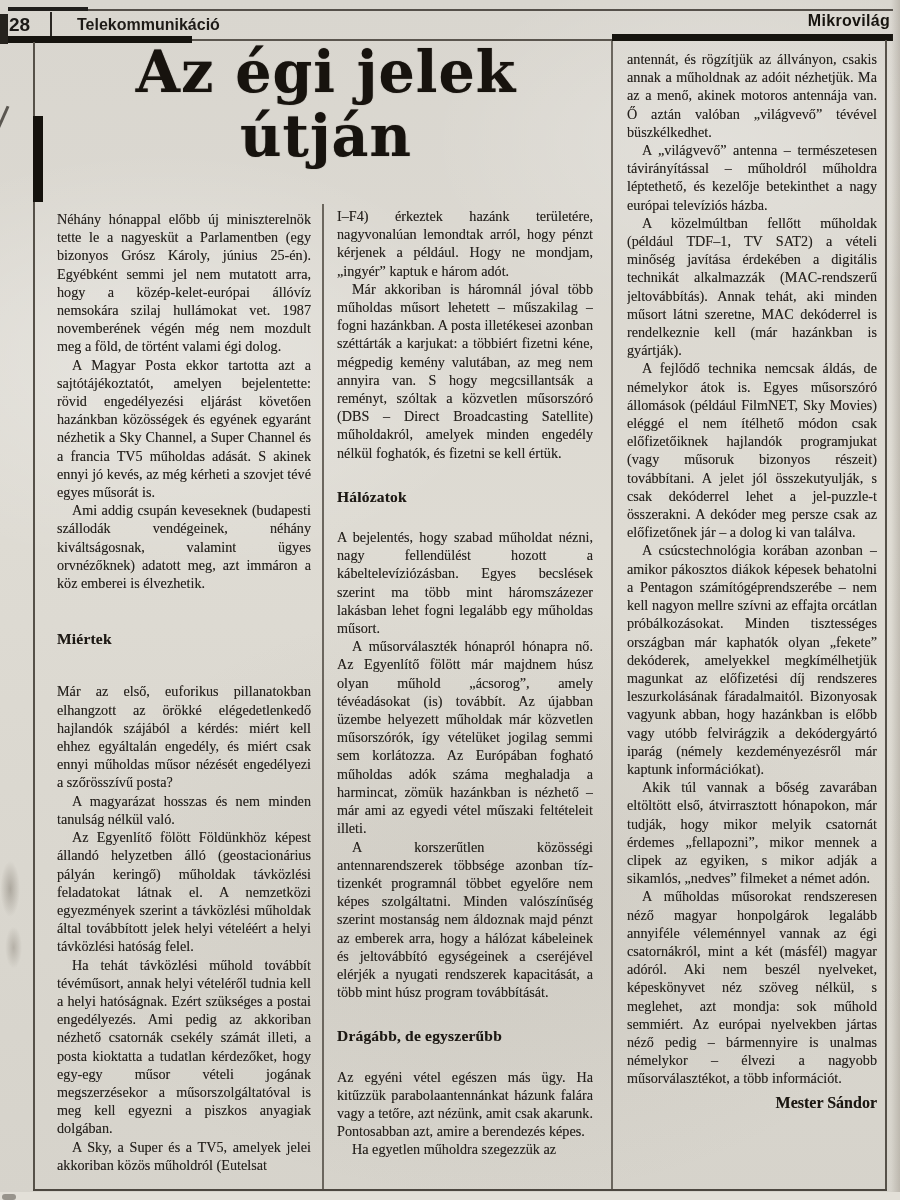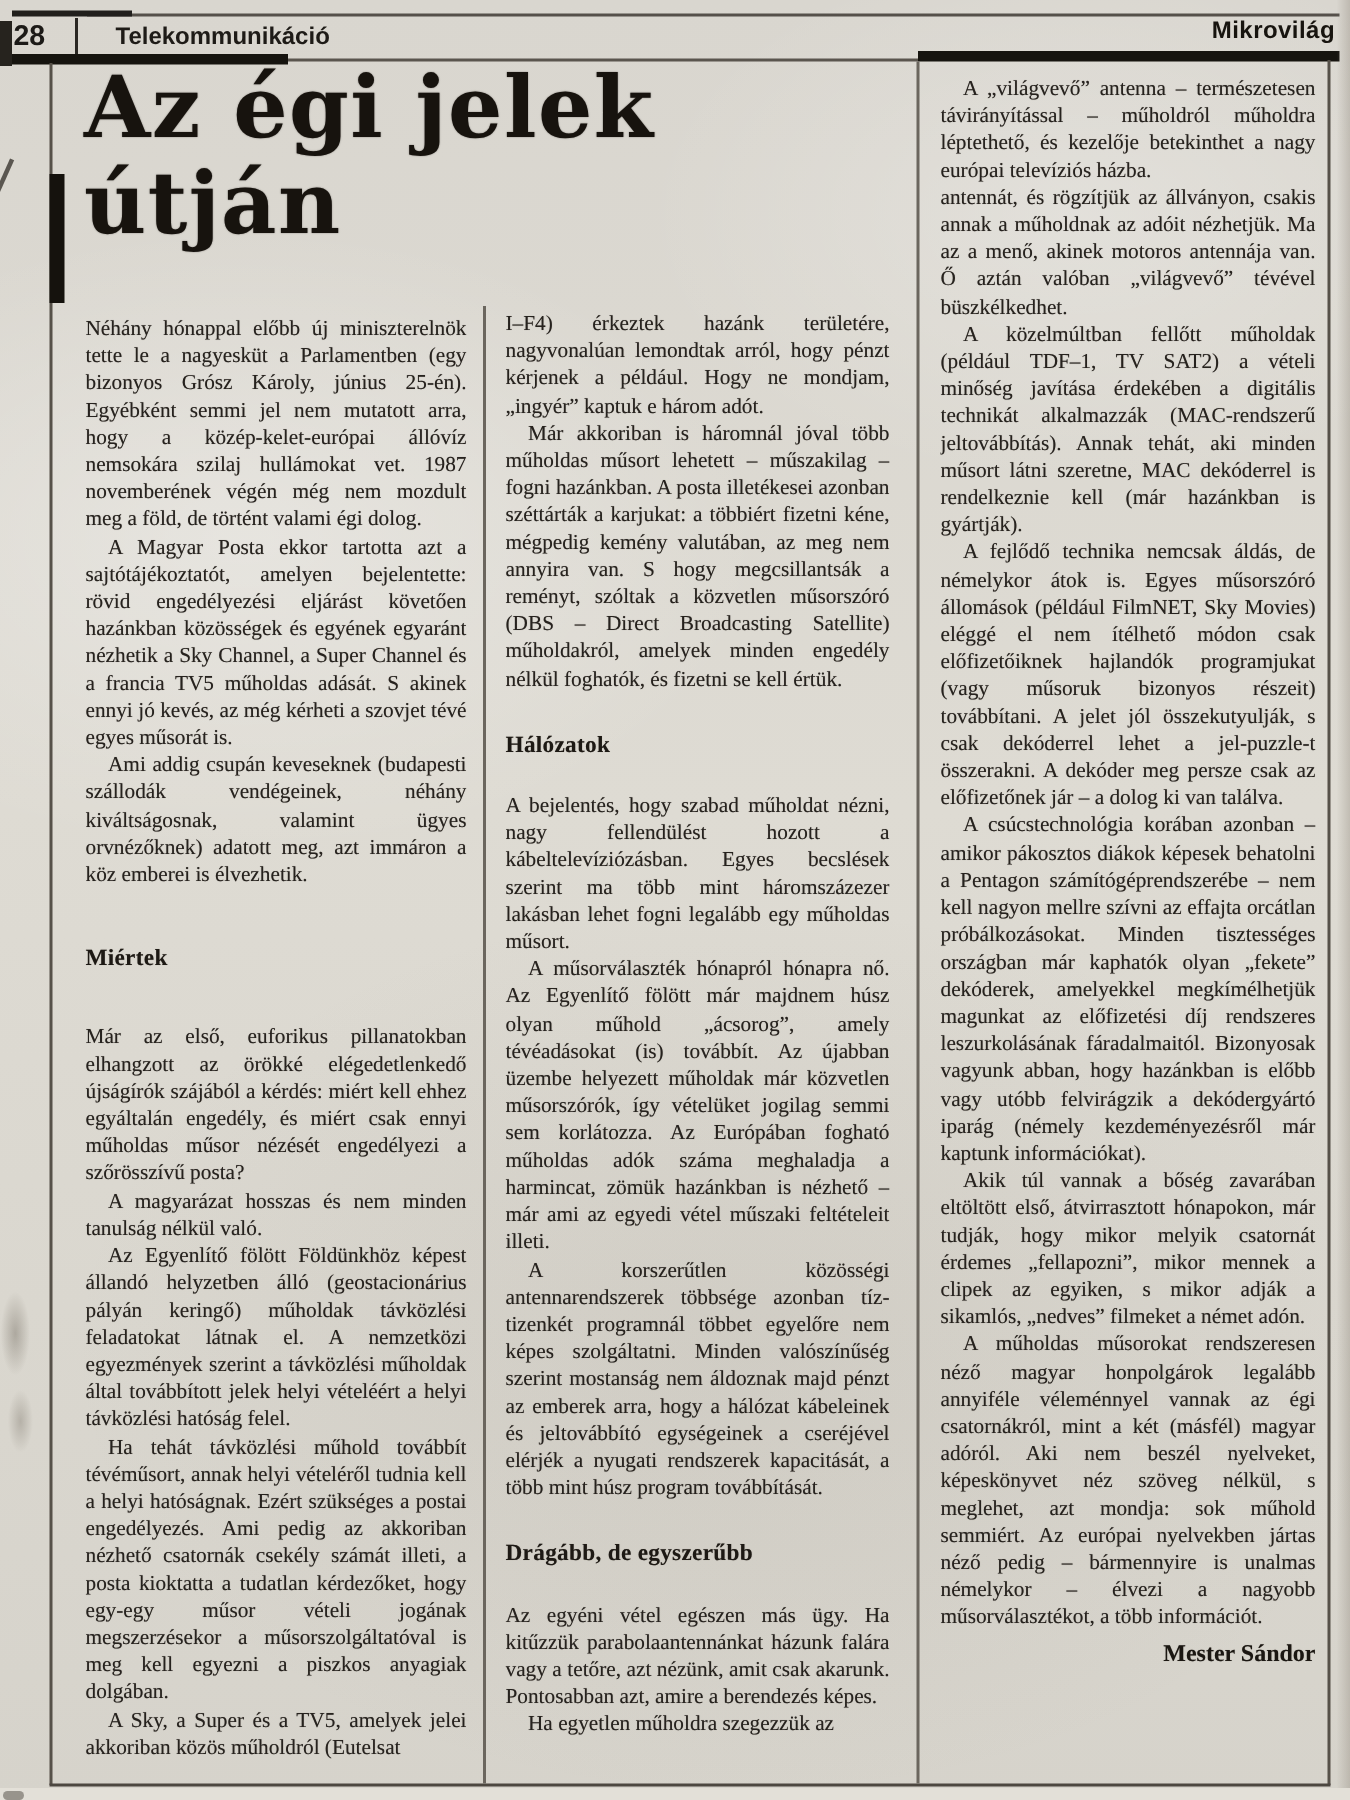--- a/index.html
+++ b/index.html
@@ -46,20 +46,21 @@
   .colsep-1{position:absolute;left:322px;top:204px;width:2px;height:985px;background:#6b665e;}
   .colsep-2{position:absolute;left:611px;top:41px;width:2px;height:1148px;background:#6b665e;}
   
   .title-accent{position:absolute;left:33px;top:116px;width:10px;height:86px;background:#15120d;}
   .article-title{
     position:absolute;left:56px;top:40px;width:540px;margin:0;
     font-family:"DejaVu Serif", serif;font-weight:bold;
     font-size:57px;line-height:64px;letter-spacing:1px;
     color:#17130e;
     text-shadow:0 0 1px rgba(23,19,14,.55);
+    text-align:center;
   }
   
   .col{
     position:absolute;
     font-size:14.2px;line-height:18.2px;
     text-align:justify;
     overflow:hidden;
     text-shadow:0 0 .5px rgba(45,38,30,.45);
   }
   .col-1{left:57px;top:210px;width:254px;height:976px;}
@@ -113,40 +114,40 @@
   <div class="colsep-2"></div>
 
   <div class="title-accent"></div>
   <h1 class="article-title"><span>Az égi jelek</span><br><span>útján</span></h1>
 
   <div class="col col-1">
       <p class="para no-indent">Néhány hónappal előbb új miniszterelnök tette le a nagyesküt a Parlamentben (egy bizonyos Grósz Károly, június 25-én). Egyébként semmi jel nem mutatott arra, hogy a közép-kelet-európai állóvíz nemsokára szilaj hullámokat vet. 1987 novemberének végén még nem mozdult meg a föld, de történt valami égi dolog.</p>
       <p class="para">A Magyar Posta ekkor tartotta azt a sajtótájékoztatót, amelyen bejelentette: rövid engedélyezési eljárást követően hazánkban közösségek és egyének egyaránt nézhetik a Sky Channel, a Super Channel és a francia TV5 műholdas adását. S akinek ennyi jó kevés, az még kérheti a szovjet tévé egyes műsorát is.</p>
       <p class="para">Ami addig csupán keveseknek (budapesti szállodák vendégeinek, néhány kiváltságosnak, valamint ügyes orvnézőknek) adatott meg, azt immáron a köz emberei is élvezhetik.</p>
       <h3 class="subheading">Miértek</h3>
-      <p class="para no-indent">Már az első, euforikus pillanatokban elhangzott az örökké elégedetlenkedő újságírók szájából a kérdés: miért kell ehhez egyáltalán engedély, és miért csak ennyi műholdas műsor nézését engedélyezi a szőrösszívű posta?</p>
+      <p class="para no-indent">Már az első, euforikus pillanatokban elhangzott az örökké elégedetlenkedő hajlandók szájából a kérdés: miért kell ehhez egyáltalán engedély, és miért csak ennyi műholdas műsor nézését engedélyezi a szőrösszívű posta?</p>
       <p class="para">A magyarázat hosszas és nem minden tanulság nélkül való.</p>
       <p class="para">Az Egyenlítő fölött Földünkhöz képest állandó helyzetben álló (geostacionárius pályán keringő) műholdak távközlési feladatokat látnak el. A nemzetközi egyezmények szerint a távközlési műholdak által továbbított jelek helyi vételéért a helyi távközlési hatóság felel.</p>
       <p class="para">Ha tehát távközlési műhold továbbít tévéműsort, annak helyi vételéről tudnia kell a helyi hatóságnak. Ezért szükséges a postai engedélyezés. Ami pedig az akkoriban nézhető csatornák csekély számát illeti, a posta kioktatta a tudatlan kérdezőket, hogy egy-egy műsor vételi jogának megszerzésekor a műsorszolgáltatóval is meg kell egyezni a piszkos anyagiak dolgában.</p>
       <p class="para">A Sky, a Super és a TV5, amelyek jelei akkoriban közös műholdról (Eutelsat</p>
     </div>
   <div class="col col-2">
       <p class="para no-indent">I–F4) érkeztek hazánk területére, nagyvonalúan lemondtak arról, hogy pénzt kérjenek a például. Hogy ne mondjam, „ingyér” kaptuk e három adót.</p>
       <p class="para">Már akkoriban is háromnál jóval több műholdas műsort lehetett – műszakilag – fogni hazánkban. A posta illetékesei azonban széttárták a karjukat: a többiért fizetni kéne, mégpedig kemény valutában, az meg nem annyira van. S hogy megcsillantsák a reményt, szóltak a közvetlen műsorszóró (DBS – Direct Broadcasting Satellite) műholdakról, amelyek minden engedély nélkül foghatók, és fizetni se kell értük.</p>
       <h3 class="subheading">Hálózatok</h3>
       <p class="para no-indent">A bejelentés, hogy szabad műholdat nézni, nagy fellendülést hozott a kábeltelevíziózásban. Egyes becslések szerint ma több mint háromszázezer lakásban lehet fogni legalább egy műholdas műsort.</p>
       <p class="para">A műsorválaszték hónapról hónapra nő. Az Egyenlítő fölött már majdnem húsz olyan műhold „ácsorog”, amely tévéadásokat (is) továbbít. Az újabban üzembe helyezett műholdak már közvetlen műsorszórók, így vételüket jogilag semmi sem korlátozza. Az Európában fogható műholdas adók száma meghaladja a harmincat, zömük hazánkban is nézhető – már ami az egyedi vétel műszaki feltételeit illeti.</p>
       <p class="para">A korszerűtlen közösségi antennarendszerek többsége azonban tíz-tizenkét programnál többet egyelőre nem képes szolgáltatni. Minden valószínűség szerint mostanság nem áldoznak majd pénzt az emberek arra, hogy a hálózat kábeleinek és jeltovábbító egységeinek a cseréjével elérjék a nyugati rendszerek kapacitását, a több mint húsz program továbbítását.</p>
       <h3 class="subheading">Drágább, de egyszerűbb</h3>
       <p class="para no-indent">Az egyéni vétel egészen más ügy. Ha kitűzzük parabolaantennánkat házunk falára vagy a tetőre, azt nézünk, amit csak akarunk. Pontosabban azt, amire a berendezés képes.</p>
       <p class="para">Ha egyetlen műholdra szegezzük az</p>
     </div>
   <div class="col col-3">
+      <p class="para no-indent">antennát, és rögzítjük az állványon, csakis annak a műholdnak az adóit nézhetjük. Ma az a menő, akinek motoros antennája van. Ő aztán valóban „világvevő” tévével büszkélkedhet.</p>
       <p class="para">A „világvevő” antenna – természetesen távirányítással – műholdról műholdra léptethető, és kezelője betekinthet a nagy európai televíziós házba.</p>
-      <p class="para no-indent">antennát, és rögzítjük az állványon, csakis annak a műholdnak az adóit nézhetjük. Ma az a menő, akinek motoros antennája van. Ő aztán valóban „világvevő” tévével büszkélkedhet.</p>
       <p class="para">A közelmúltban fellőtt műholdak (például TDF–1, TV SAT2) a vételi minőség javítása érdekében a digitális technikát alkalmazzák (MAC-rendszerű jeltovábbítás). Annak tehát, aki minden műsort látni szeretne, MAC dekóderrel is rendelkeznie kell (már hazánkban is gyártják).</p>
       <p class="para">A fejlődő technika nemcsak áldás, de némelykor átok is. Egyes műsorszóró állomások (például FilmNET, Sky Movies) eléggé el nem ítélhető módon csak előfizetőiknek hajlandók programjukat (vagy műsoruk bizonyos részeit) továbbítani. A jelet jól összekutyulják, s csak dekóderrel lehet a jel-puzzle-t összerakni. A dekóder meg persze csak az előfizetőnek jár – a dolog ki van találva.</p>
       <p class="para">A csúcstechnológia korában azonban – amikor pákosztos diákok képesek behatolni a Pentagon számítógéprendszerébe – nem kell nagyon mellre szívni az effajta orcátlan próbálkozásokat. Minden tisztességes országban már kaphatók olyan „fekete” dekóderek, amelyekkel megkímélhetjük magunkat az előfizetési díj rendszeres leszurkolásának fáradalmaitól. Bizonyosak vagyunk abban, hogy hazánkban is előbb vagy utóbb felvirágzik a dekódergyártó iparág (némely kezdeményezésről már kaptunk információkat).</p>
       <p class="para">Akik túl vannak a bőség zavarában eltöltött első, átvirrasztott hónapokon, már tudják, hogy mikor melyik csatornát érdemes „fellapozni”, mikor mennek a clipek az egyiken, s mikor adják a sikamlós, „nedves” filmeket a német adón.</p>
       <p class="para">A műholdas műsorokat rendszeresen néző magyar honpolgárok legalább annyiféle véleménnyel vannak az égi csatornákról, mint a két (másfél) magyar adóról. Aki nem beszél nyelveket, képeskönyvet néz szöveg nélkül, s meglehet, azt mondja: sok műhold semmiért. Az európai nyelvekben jártas néző pedig – bármennyire is unalmas némelykor – élvezi a nagyobb műsorválasztékot, a több információt.</p>
       <p class="byline">Mester Sándor</p>
     </div>
 
   <div class="edge-mark-topleft"></div>
   <div class="scratch"></div>

